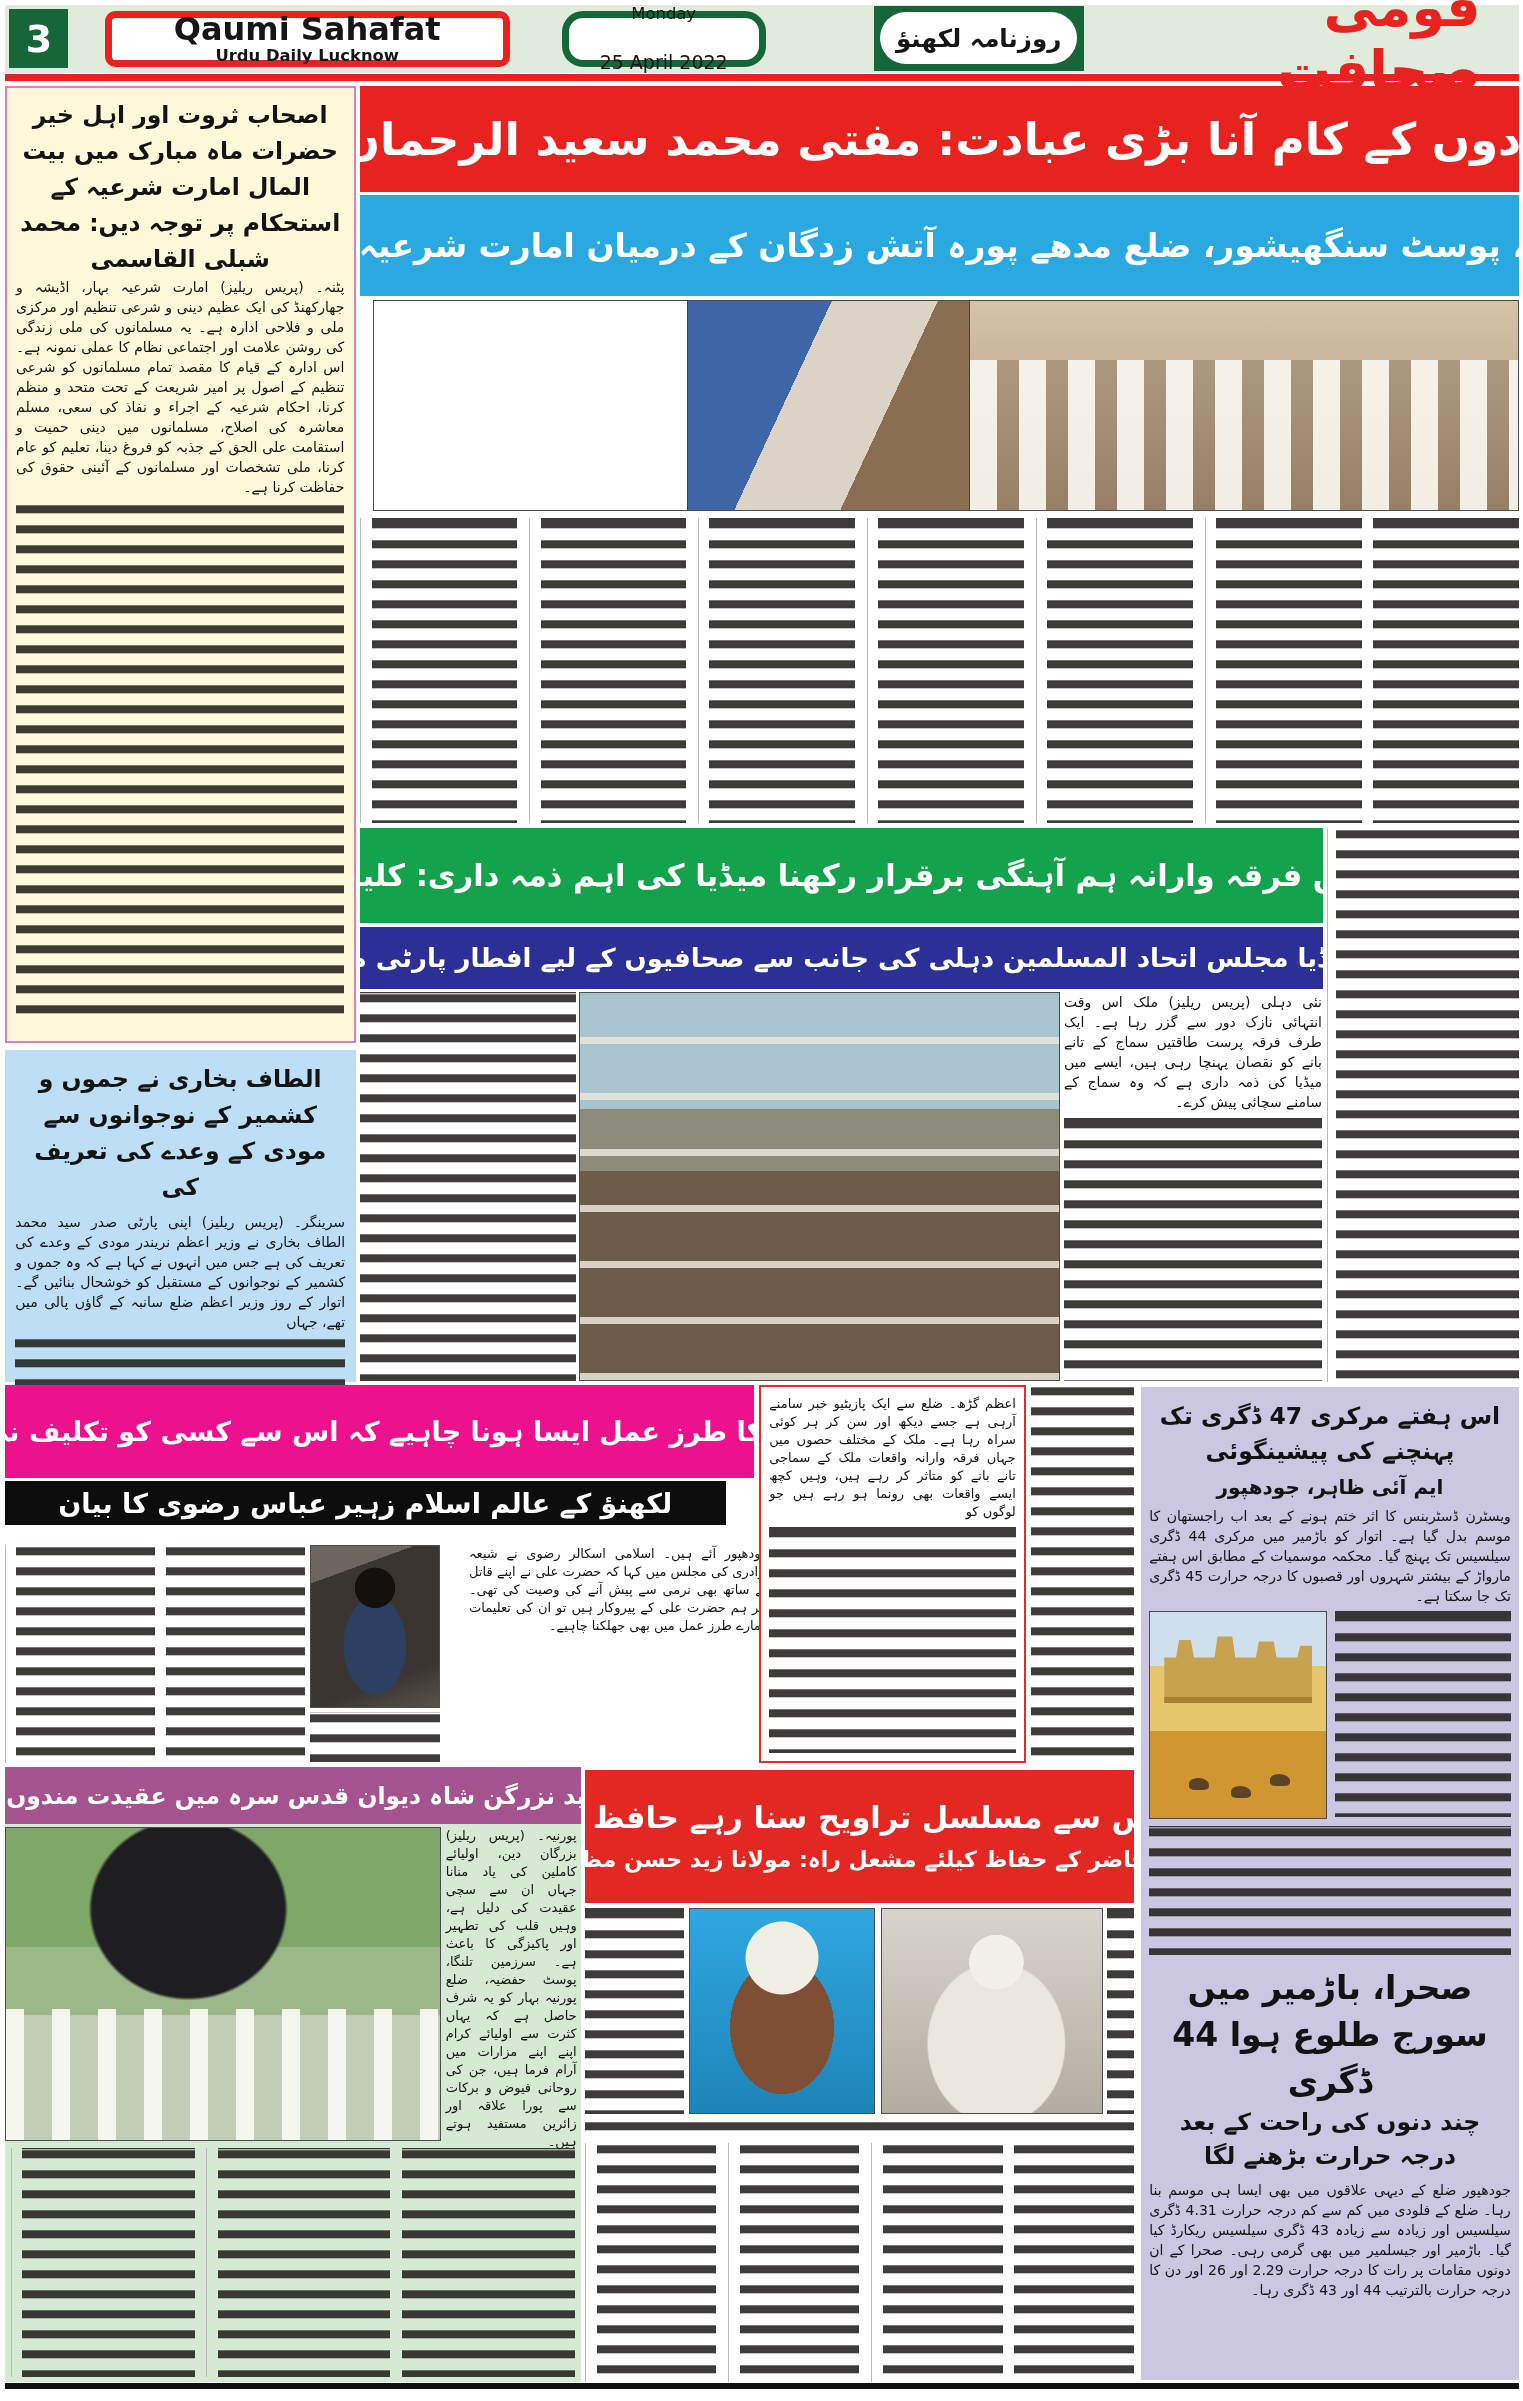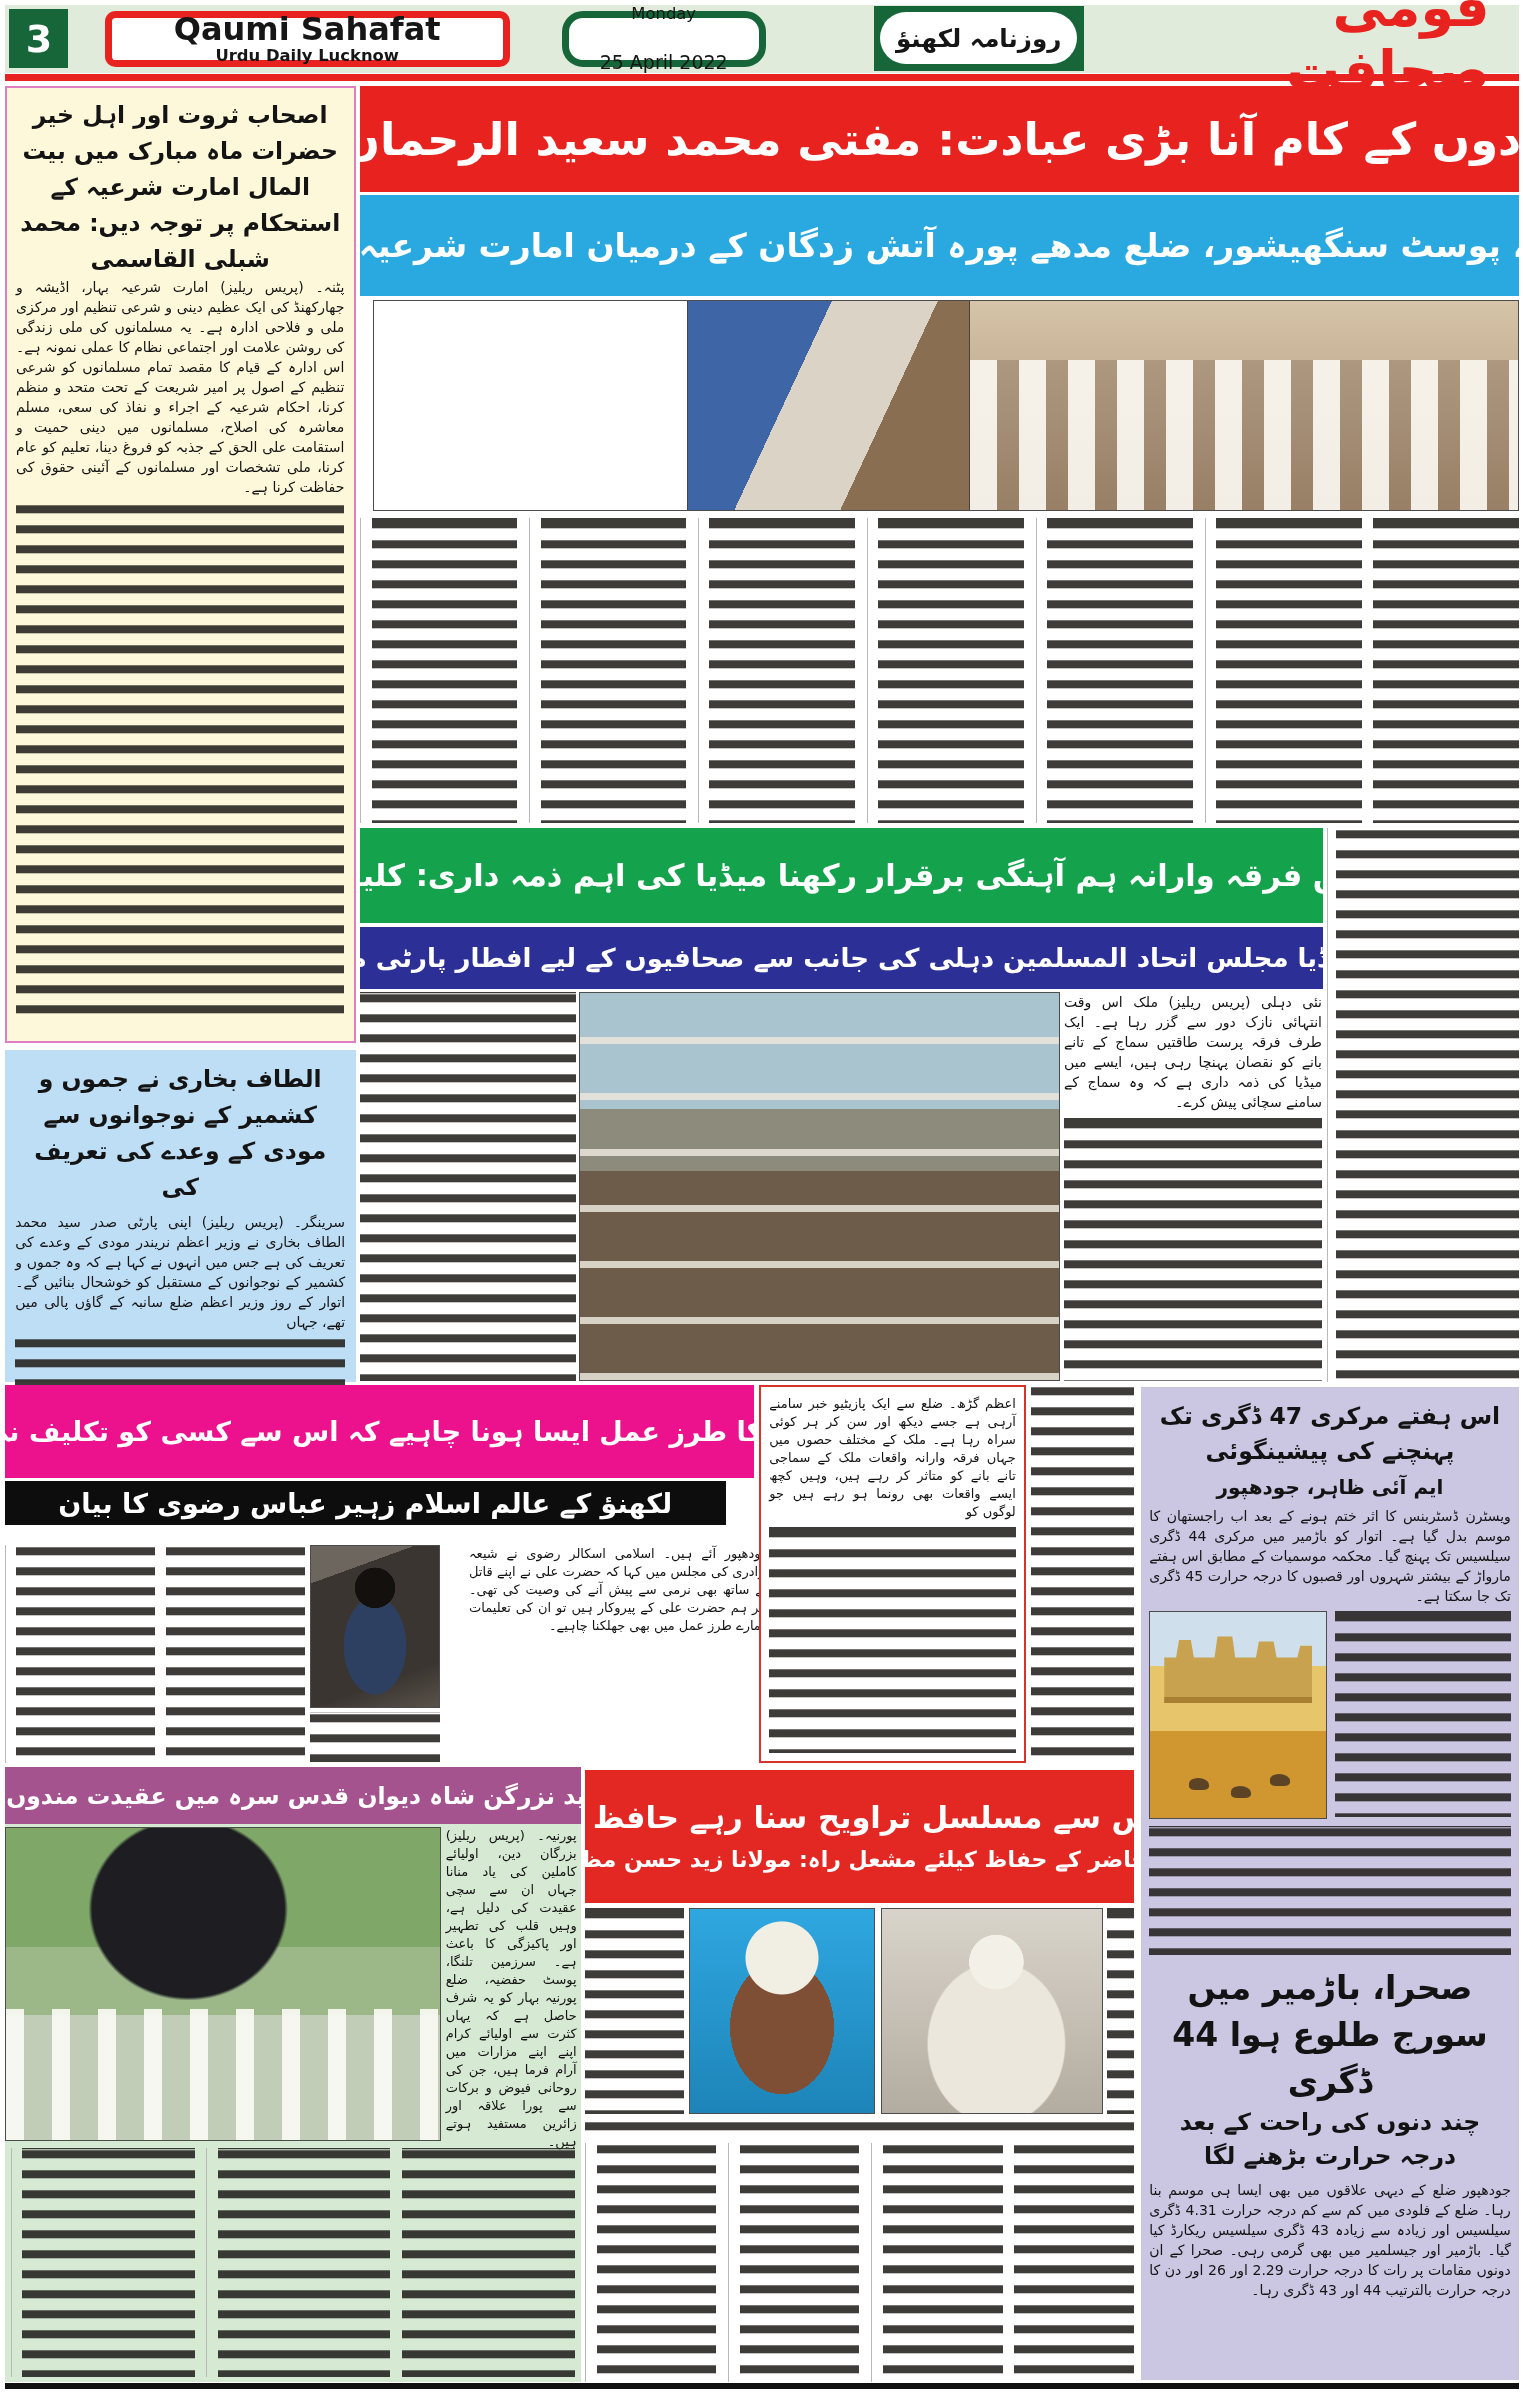--- a/index.html
+++ b/index.html
@@ -68,21 +68,21 @@
       <div style="font-size:32px;font-weight:bold;color:#161616;line-height:34px;">Qaumi Sahafat</div>
       <div style="font-size:16.4px;font-weight:bold;color:#161616;">Urdu Daily Lucknow</div>
     </div>
     <div class="abs date-box" style="left:557px;top:5.9px;width:204px;height:56px;">
       <div style="font-size:16.4px;color:#161616;">Monday</div>
       <div style="font-size:19px;color:#161616;">25 April 2022</div>
     </div>
     <div class="abs logo-box" style="left:869px;top:1.2px;width:210px;height:65px;">
       <div class="logo-inner rtl" style="font-size:24.6px;font-weight:bold;color:#161616;">روزنامہ لکھنؤ</div>
     </div>
-    <div class="abs rtl" style="right:29px;top:0;width:375px;height:68px;display:flex;align-items:center;justify-content:center;
+    <div class="abs rtl" style="right:38px;top:0;width:375px;height:68px;display:flex;align-items:center;justify-content:center;
          font-size:54px;font-weight:bold;color:#e8231f;">قومی صحافت</div>
   </div>
   <div class="abs" style="left:4.7px;top:74px;width:1514px;height:7px;background:#e8231f;"></div>
 
   <div class="abs rtl" style="left:4.7px;top:86px;width:351px;height:957px;background:#fdf8d9;border:2.3px solid #df7ec0;padding:9.4px;">
     <div style="font-size:23.5px;line-height:36px;font-weight:bold;color:#141414;text-align:center;margin-bottom:0;">اصحاب ثروت اور اہل خیر حضرات ماہ مبارک میں بیت المال امارت شرعیہ کے استحکام پر توجہ دیں: محمد شبلی القاسمی</div>
     <div class="lead">پٹنہ۔ (پریس ریلیز) امارت شرعیہ بہار، اڈیشہ و جھارکھنڈ کی ایک عظیم دینی و شرعی تنظیم اور مرکزی ملی و فلاحی ادارہ ہے۔ یہ مسلمانوں کی ملی زندگی کی روشن علامت اور اجتماعی نظام کا عملی نمونہ ہے۔ اس ادارہ کے قیام کا مقصد تمام مسلمانوں کو شرعی تنظیم کے اصول پر امیر شریعت کے تحت متحد و منظم کرنا، احکام شرعیہ کے اجراء و نفاذ کی سعی، مسلم معاشرہ کی اصلاح، مسلمانوں میں دینی حمیت و استقامت علی الحق کے جذبہ کو فروغ دینا، تعلیم کو عام کرنا، ملی تشخصات اور مسلمانوں کے آئینی حقوق کی حفاظت کرنا ہے۔</div>
     <div class="tx" style="height:516px;"></div>
   </div>
 

